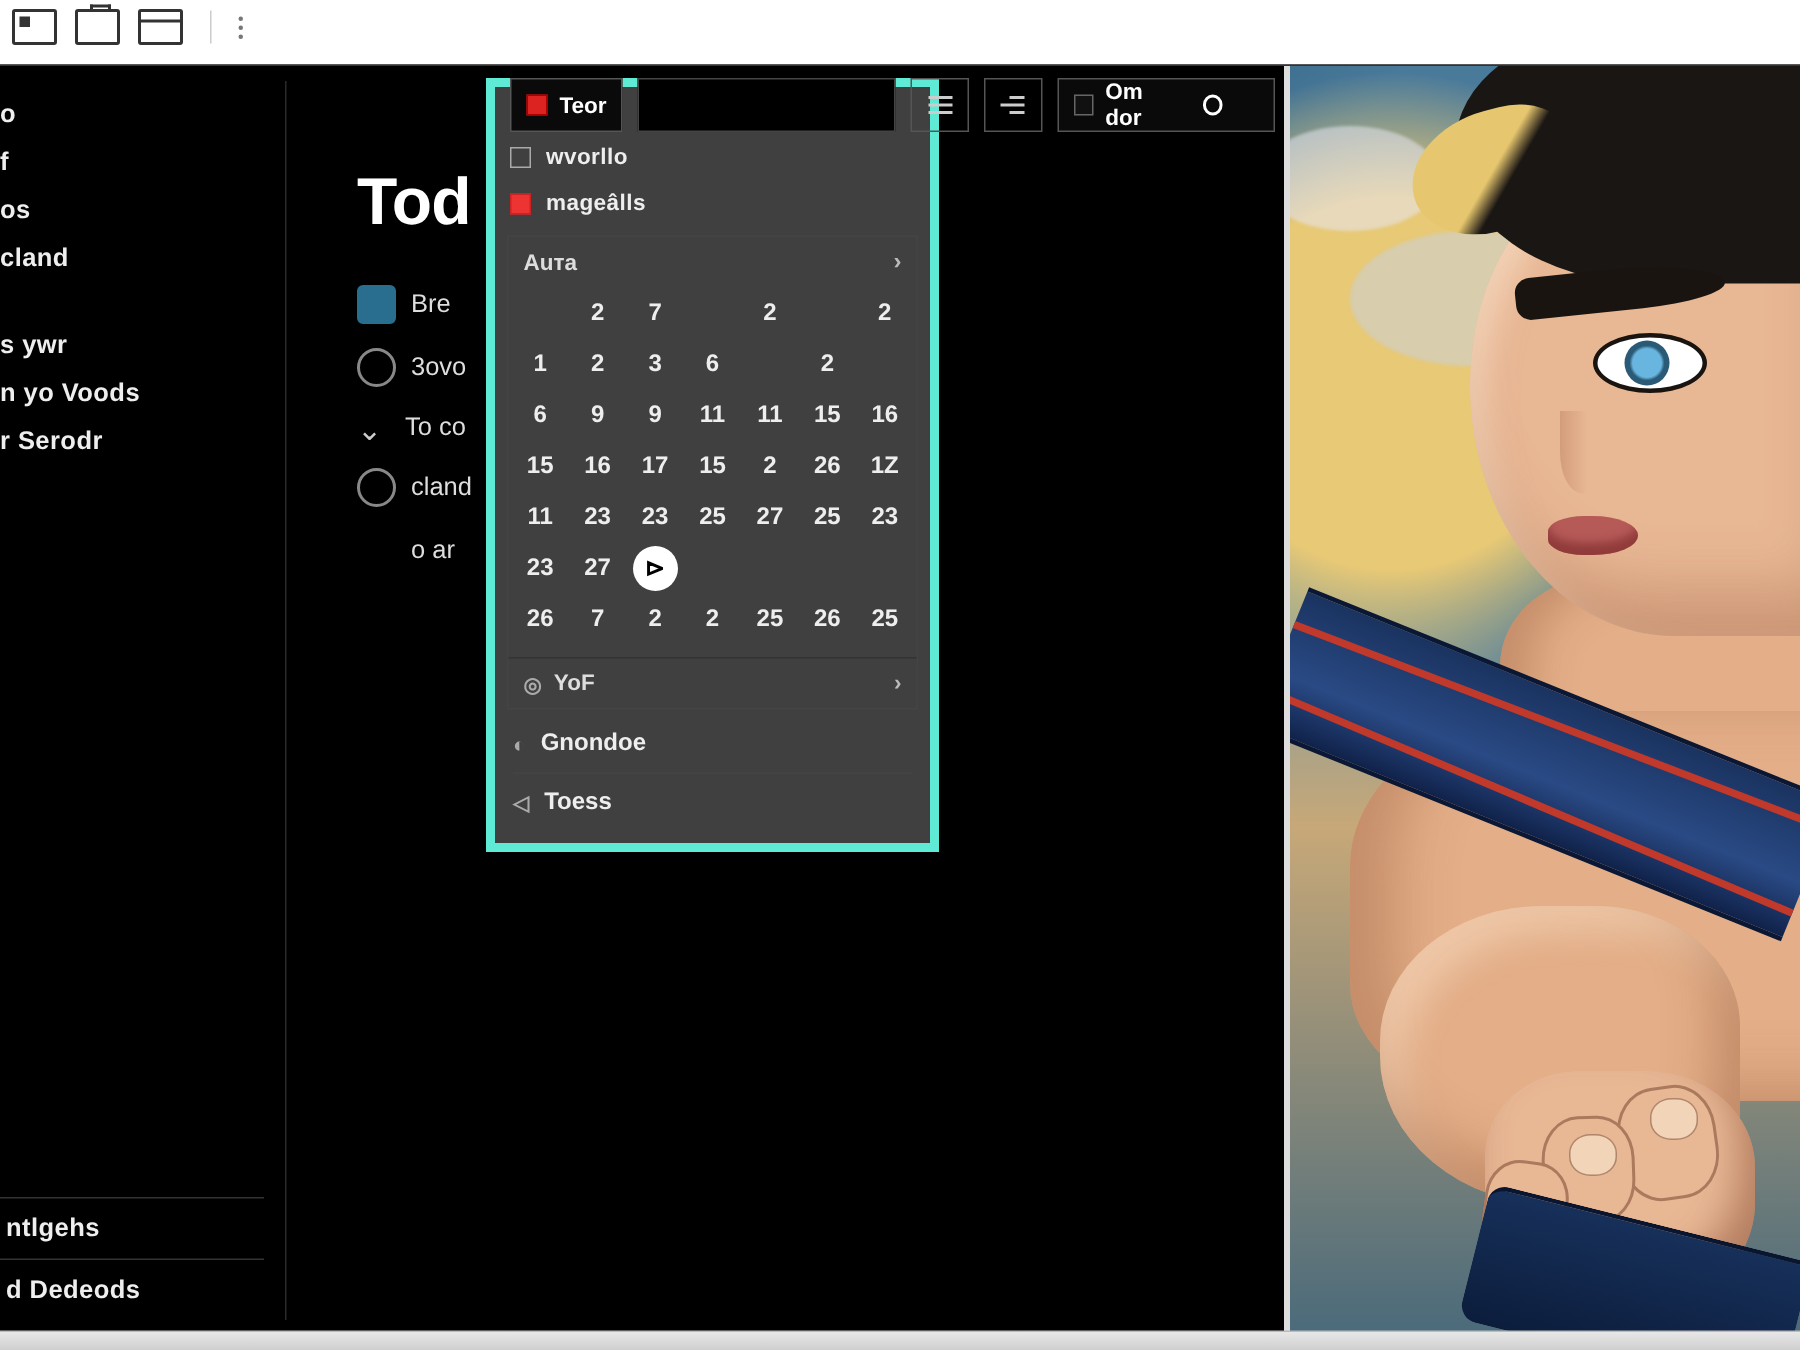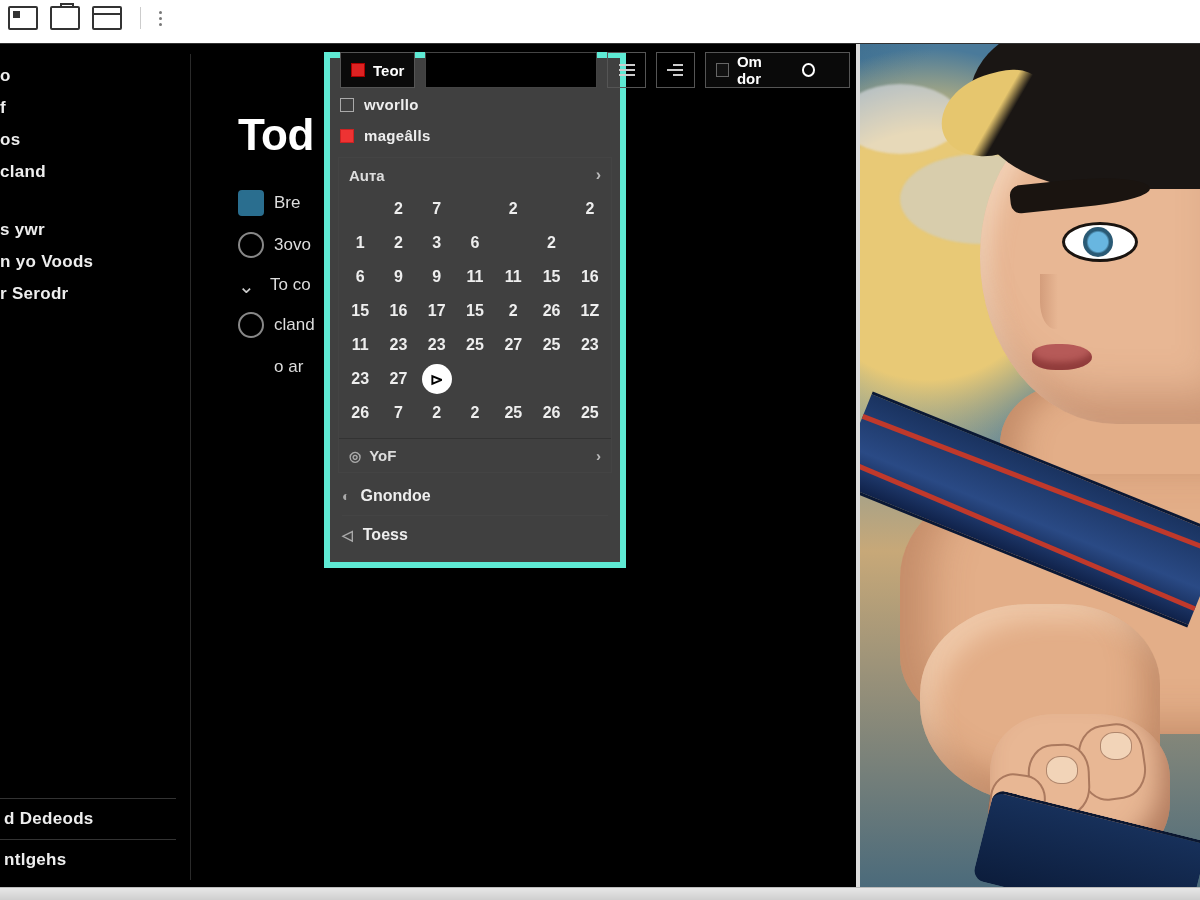--- a/index.html
+++ b/index.html
@@ -111,22 +111,22 @@
         <div class="sbitem">os</div>
         <div class="sbitem">cland</div>
       </div>
     <div class="sbgap"></div>
     <div id="sb2">
         <div class="sbitem">s ywr</div>
         <div class="sbitem">n yo Voods</div>
         <div class="sbitem">r Serodr</div>
       </div>
     <div class="sbfoot" id="sbf">
+        <div class="sbitem">ntlgehs</div>
         <div class="sbitem">d Dedeods</div>
-        <div class="sbitem">ntlgehs</div>
       </div>
   </div>
 
   <div class="toolbar">
     <div class="tbbtn">
       <span class="sq"></span>
         <span>Teor</span>
     </div>
     <div class="tbspacer"></div>
     <div class="tbmini">

